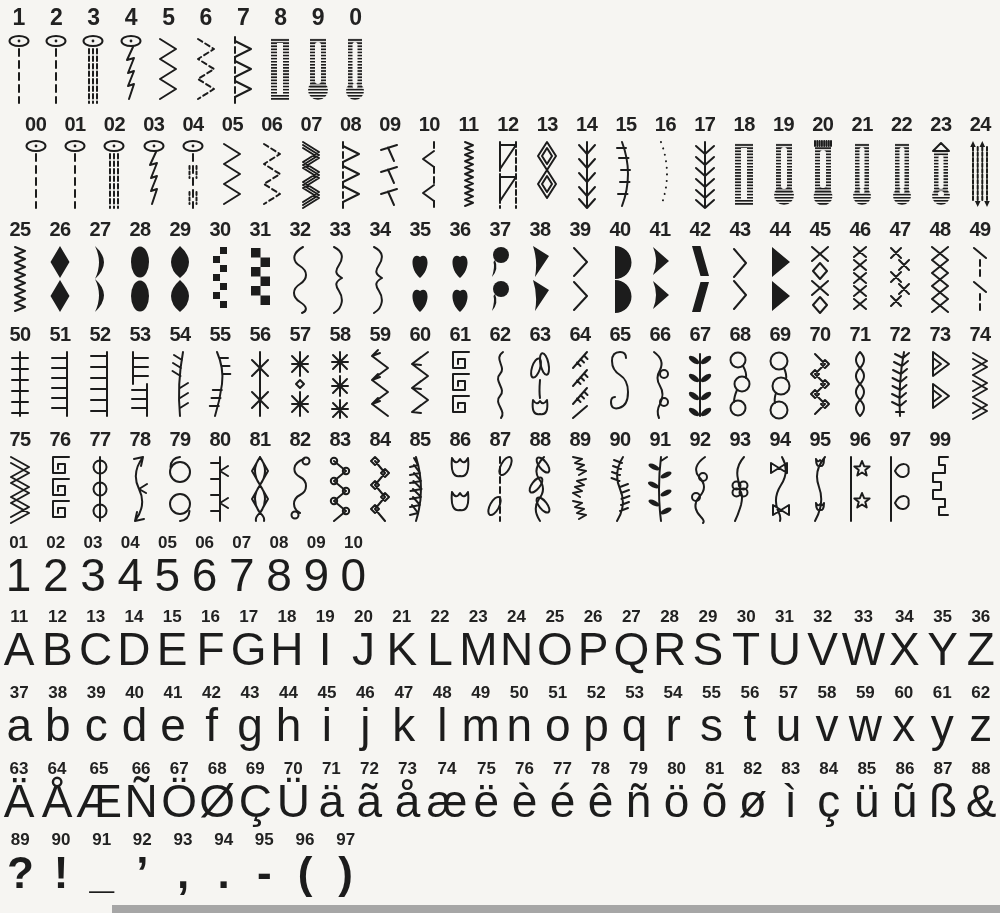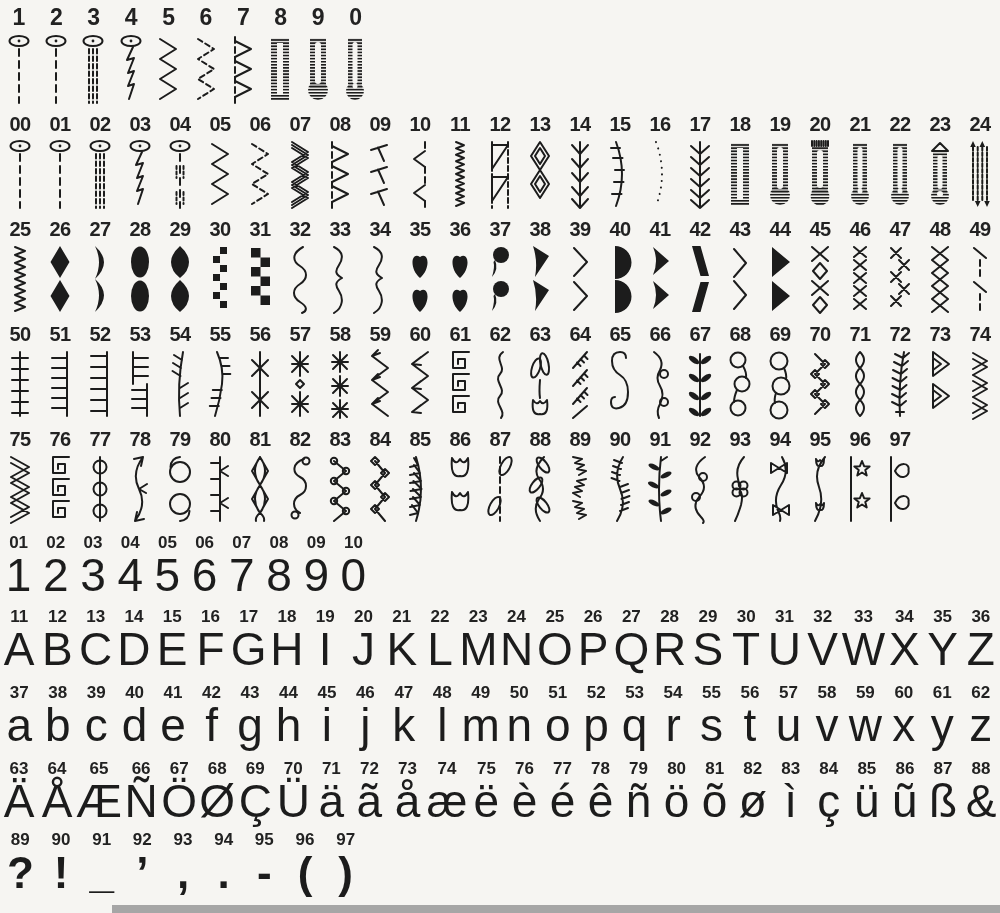--- a/index.html
+++ b/index.html
@@ -131,21 +131,21 @@
           <div class="gl">
             <svg viewBox="0 0 26 72" width="26" height="76">
               <rect class="h" x="6" y="5" width="14" height="52"></rect>
               <circle class="h" cx="13" cy="58" r="9"></circle>
               <rect class="w" x="10.5" y="9" width="5" height="42" rx="2.5"></rect>
               <circle class="w" cx="13" cy="53" r="2.5"></circle>
             </svg>
           </div>
         </div>
       </div>
-      <div class="srow" style="grid-template-columns: repeat(25, 1fr);">
+      <div class="srow" style="grid-template-columns: repeat(25, 1fr); padding-left: 16px;">
         <div class="scell">
           <div class="num">00</div>
           <div class="gl">
             <svg viewBox="0 0 26 72" width="26" height="76">
               <ellipse class="s" cx="13" cy="8" rx="9.5" ry="5"></ellipse>
               <circle class="f" cx="13" cy="8" r="1.4"></circle>
               <path class="s" stroke-dasharray="7 5" d="M13 16 V70"></path>
             </svg>
           </div>
         </div>
@@ -1007,20 +1007,28 @@
           </div>
         </div>
         <div class="scell">
           <div class="num">97</div>
           <div class="gl">
             <svg viewBox="0 0 26 72" width="26" height="76">
               <path class="s" d="M4 4 V68 M8 18 C13 8 23 10 21.5 17 C23 24 13 28 8 18 Z M8 50 C13 40 23 42 21.5 49 C23 56 13 60 8 50 Z"></path>
             </svg>
           </div>
         </div>
+        <div class="scell">
+          <div class="num">99</div>
+          <div class="gl">
+            <svg viewBox="0 0 26 72" width="26" height="76">
+              <path class="s" stroke-width="2.4" d="M21 4 H12 V12 H18 V20 H6 V29 H14 V37 H6 V46 H18 V54 H12 V62 H21"></path>
+            </svg>
+          </div>
+        </div>
       </div>
     </div>
   <div id="char-rows">
       <div class="crow digits" style="grid-template-columns: repeat(10, 1fr);">
         <div class="ccell">
           <div class="cnum">01</div>
           <div class="cchar">1</div>
         </div>
         <div class="ccell">
           <div class="cnum">02</div>

